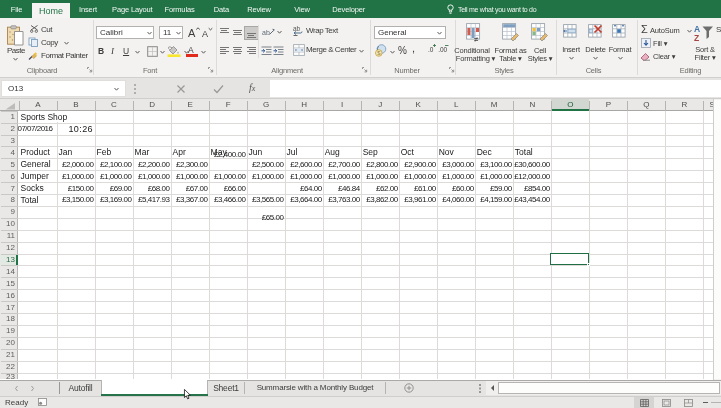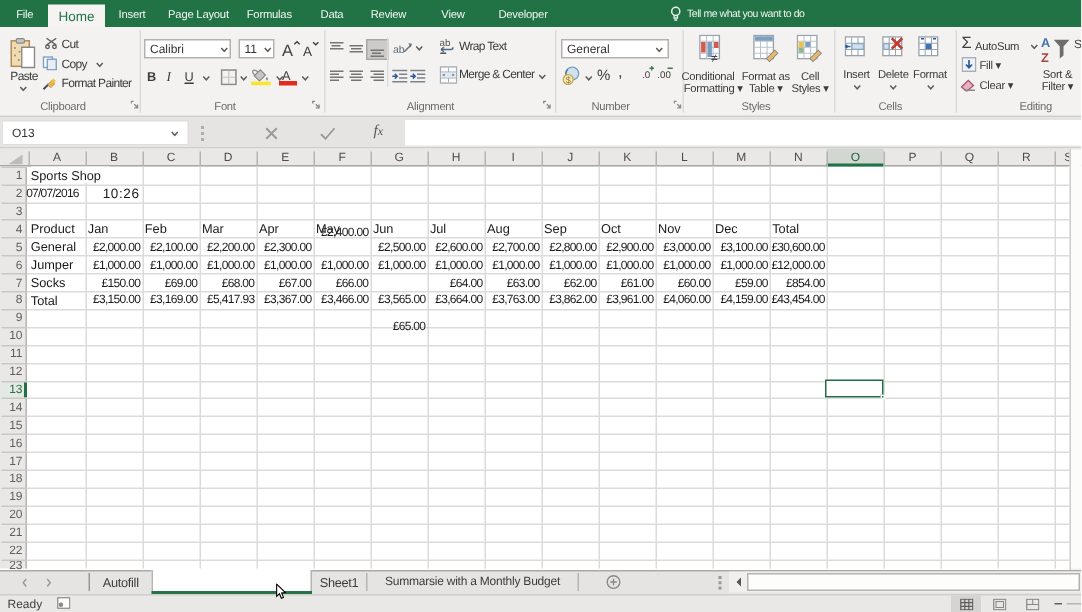--- a/index.html
+++ b/index.html
@@ -517,21 +517,21 @@
 <div class="ab" style="left:451.8px;top:170.7px;width:60px;height:10.9px;font-size:8px;color:#1a1a1a;letter-spacing:-0.45px;display:flex;align-items:center;justify-content:flex-end;white-space:nowrap;">£1,000.00</div>
 <div class="ab" style="left:489.8px;top:170.7px;width:60px;height:10.9px;font-size:8px;color:#1a1a1a;letter-spacing:-0.45px;display:flex;align-items:center;justify-content:flex-end;white-space:nowrap;">£12,000.00</div>
 <div class="ab lt" style="left:20.5px;top:182.6px;width:34.0px;height:10.9px;font-size:8.5px;color:#1a1a1a;white-space:nowrap;">Socks</div>
 <div class="ab" style="left:33.5px;top:182.6px;width:60px;height:10.9px;font-size:8px;color:#1a1a1a;letter-spacing:-0.45px;display:flex;align-items:center;justify-content:flex-end;white-space:nowrap;">£150.00</div>
 <div class="ab" style="left:71.6px;top:182.6px;width:60px;height:10.9px;font-size:8px;color:#1a1a1a;letter-spacing:-0.45px;display:flex;align-items:center;justify-content:flex-end;white-space:nowrap;">£69.00</div>
 <div class="ab" style="left:109.6px;top:182.6px;width:60px;height:10.9px;font-size:8px;color:#1a1a1a;letter-spacing:-0.45px;display:flex;align-items:center;justify-content:flex-end;white-space:nowrap;">£68.00</div>
 <div class="ab" style="left:147.6px;top:182.6px;width:60px;height:10.9px;font-size:8px;color:#1a1a1a;letter-spacing:-0.45px;display:flex;align-items:center;justify-content:flex-end;white-space:nowrap;">£67.00</div>
 <div class="ab" style="left:185.6px;top:182.6px;width:60px;height:10.9px;font-size:8px;color:#1a1a1a;letter-spacing:-0.45px;display:flex;align-items:center;justify-content:flex-end;white-space:nowrap;">£66.00</div>
 <div class="ab" style="left:223.6px;top:168px;width:60px;height:10.9px;font-size:8px;color:#1a1a1a;letter-spacing:-0.45px;display:flex;align-items:center;justify-content:flex-end;white-space:nowrap;margin-top:44px;">£65.00</div>
 <div class="ab" style="left:261.7px;top:182.6px;width:60px;height:10.9px;font-size:8px;color:#1a1a1a;letter-spacing:-0.45px;display:flex;align-items:center;justify-content:flex-end;white-space:nowrap;">£64.00</div>
-<div class="ab" style="left:299.7px;top:182.6px;width:60px;height:10.9px;font-size:8px;color:#1a1a1a;letter-spacing:-0.45px;display:flex;align-items:center;justify-content:flex-end;white-space:nowrap;">£63.00</div>
+<div class="ab" style="left:299.7px;top:182.6px;width:60px;height:10.9px;font-size:8px;color:#1a1a1a;letter-spacing:-0.45px;display:flex;align-items:center;justify-content:flex-end;white-space:nowrap;">£46.84</div>
 <div class="ab" style="left:337.7px;top:182.6px;width:60px;height:10.9px;font-size:8px;color:#1a1a1a;letter-spacing:-0.45px;display:flex;align-items:center;justify-content:flex-end;white-space:nowrap;">£62.00</div>
 <div class="ab" style="left:375.7px;top:182.6px;width:60px;height:10.9px;font-size:8px;color:#1a1a1a;letter-spacing:-0.45px;display:flex;align-items:center;justify-content:flex-end;white-space:nowrap;">£61.00</div>
 <div class="ab" style="left:413.7px;top:182.6px;width:60px;height:10.9px;font-size:8px;color:#1a1a1a;letter-spacing:-0.45px;display:flex;align-items:center;justify-content:flex-end;white-space:nowrap;">£60.00</div>
 <div class="ab" style="left:451.8px;top:182.6px;width:60px;height:10.9px;font-size:8px;color:#1a1a1a;letter-spacing:-0.45px;display:flex;align-items:center;justify-content:flex-end;white-space:nowrap;">£59.00</div>
 <div class="ab" style="left:489.8px;top:182.6px;width:60px;height:10.9px;font-size:8px;color:#1a1a1a;letter-spacing:-0.45px;display:flex;align-items:center;justify-content:flex-end;white-space:nowrap;">£854.00</div>
 <div class="ab lt" style="left:20.5px;top:194.5px;width:34.0px;height:10.9px;font-size:8.5px;color:#1a1a1a;white-space:nowrap;">Total</div>
 <div class="ab" style="left:33.5px;top:194.5px;width:60px;height:10.9px;font-size:8px;color:#1a1a1a;letter-spacing:-0.45px;display:flex;align-items:center;justify-content:flex-end;white-space:nowrap;">£3,150.00</div>
 <div class="ab" style="left:71.6px;top:194.5px;width:60px;height:10.9px;font-size:8px;color:#1a1a1a;letter-spacing:-0.45px;display:flex;align-items:center;justify-content:flex-end;white-space:nowrap;">£3,169.00</div>
 <div class="ab" style="left:109.6px;top:194.5px;width:60px;height:10.9px;font-size:8px;color:#1a1a1a;letter-spacing:-0.45px;display:flex;align-items:center;justify-content:flex-end;white-space:nowrap;">£5,417.93</div>
 <div class="ab" style="left:147.6px;top:194.5px;width:60px;height:10.9px;font-size:8px;color:#1a1a1a;letter-spacing:-0.45px;display:flex;align-items:center;justify-content:flex-end;white-space:nowrap;">£3,367.00</div>

